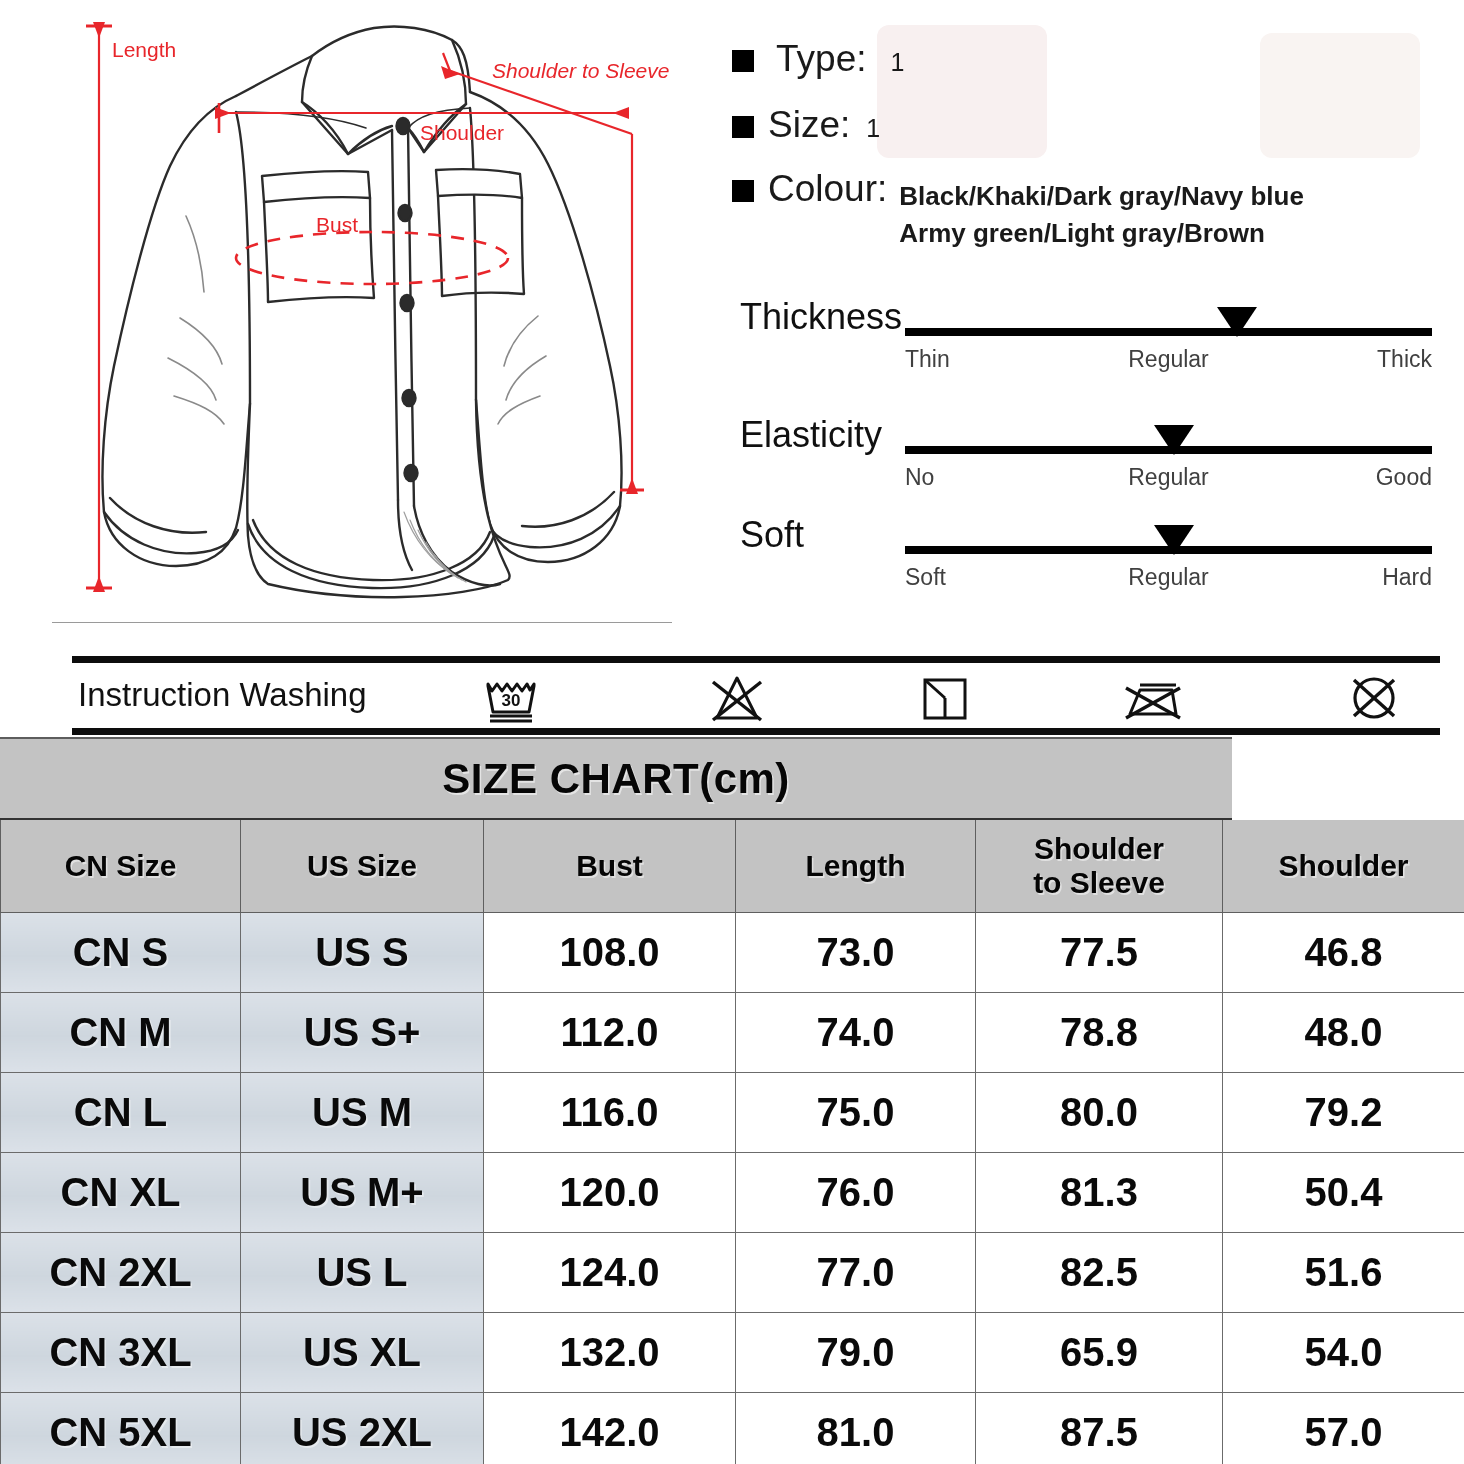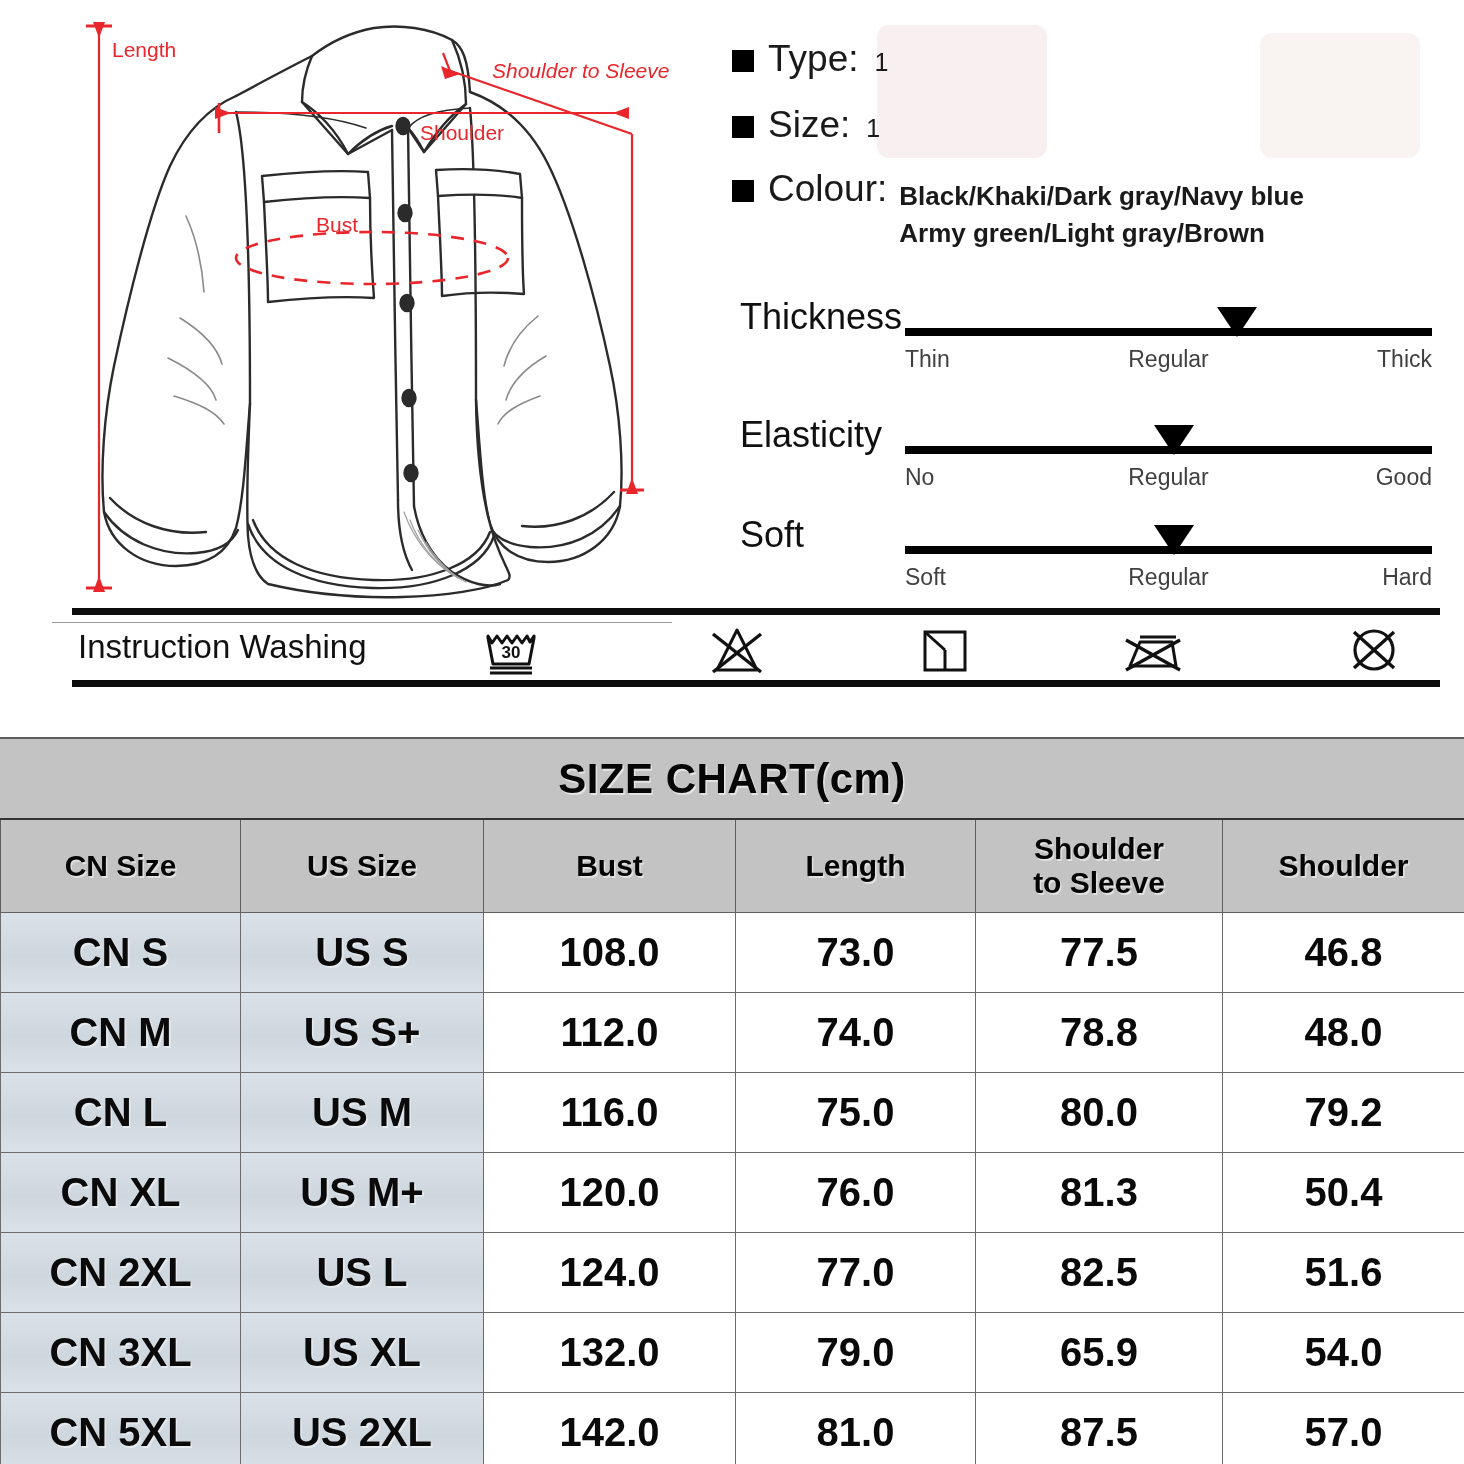--- a/index.html
+++ b/index.html
@@ -31,21 +31,21 @@
   }
 
   
   #spec-panel { position:absolute; left:720px; top:0; width:744px; height:620px; }
 
   .tint-box { position:absolute; border-radius:12px; }
   #tint-a { left:157px; top:25px; width:170px; height:133px; background:#f8f0f0; }
   #tint-b { left:540px; top:33px; width:160px; height:125px; background:#f9f4f2; }
 
   .spec-row { position:absolute; display:flex; align-items:flex-start; }
-  #spec-type   { left:12px; top:38px; }
+  #spec-type   { left:12px; top:38px;gap:8px; }
   #spec-size   { left:12px; top:104px; }
   #spec-colour { left:12px; top:168px; }
 
   .bullet-sq {
     width:22px; height:22px; background:#000; margin-top:12px; margin-right:14px;
     flex:0 0 auto;
   }
   .spec-key {
     font-size:37px; color:#1a1a1a; font-weight:400; letter-spacing:0px;
     font-family:"Liberation Sans", sans-serif;
@@ -80,36 +80,36 @@
   .slider-ends { position:absolute; left:0; top:42px; width:527px; height:28px; }
   .slider-ends span {
     position:absolute; font-size:23px; color:#404040;
     font-family:"Liberation Sans", sans-serif; white-space:nowrap;
   }
   .se-left   { left:0; }
   .se-mid    { left:50%; transform:translateX(-50%); }
   .se-right  { right:0; }
 
   
-  #wash-bar { position:absolute; left:0; top:608px; width:1247px; height:96px; }
+  #wash-bar { position:absolute; left:0; top:656px; width:1247px; height:96px; }
   #wash-rule-top, #wash-rule-bot {
     position:absolute; left:72px; width:1368px; height:7px; background:#0d0d0d;
   }
   #wash-rule-top { top:0; }
   #wash-rule-bot { top:72px; }
   #wash-title {
     position:absolute; left:78px; top:20px; font-size:33px; color:#111;
     font-family:"Liberation Sans", sans-serif;
   }
   .wash-icon { position:absolute; top:16px; width:88px; height:52px; }
 
   
   #chart { position:absolute; left:0; top:737px; width:1464px; }
   #chart-title-band {
-    position:relative; width:1464px; height:83px; background:#c3c3c3;
+    position:relative; width:1232px; height:83px; background:#c3c3c3;
     border-top:2px solid #5d5d5d; border-bottom:2px solid #333;
     display:flex; align-items:center; justify-content:center;
   }
   #chart-title {
     font-size:42px; font-weight:bold; color:#060606; letter-spacing:.5px;
     font-family:"Liberation Sans", sans-serif;
     text-shadow:1.5px 1.5px 0 rgba(255,255,255,.55);
   }
   table { border-collapse:collapse; width:1464px; table-layout:fixed; }
   col.c0 { width:240px; } col.c1 { width:243px; } col.c2 { width:252px; }

